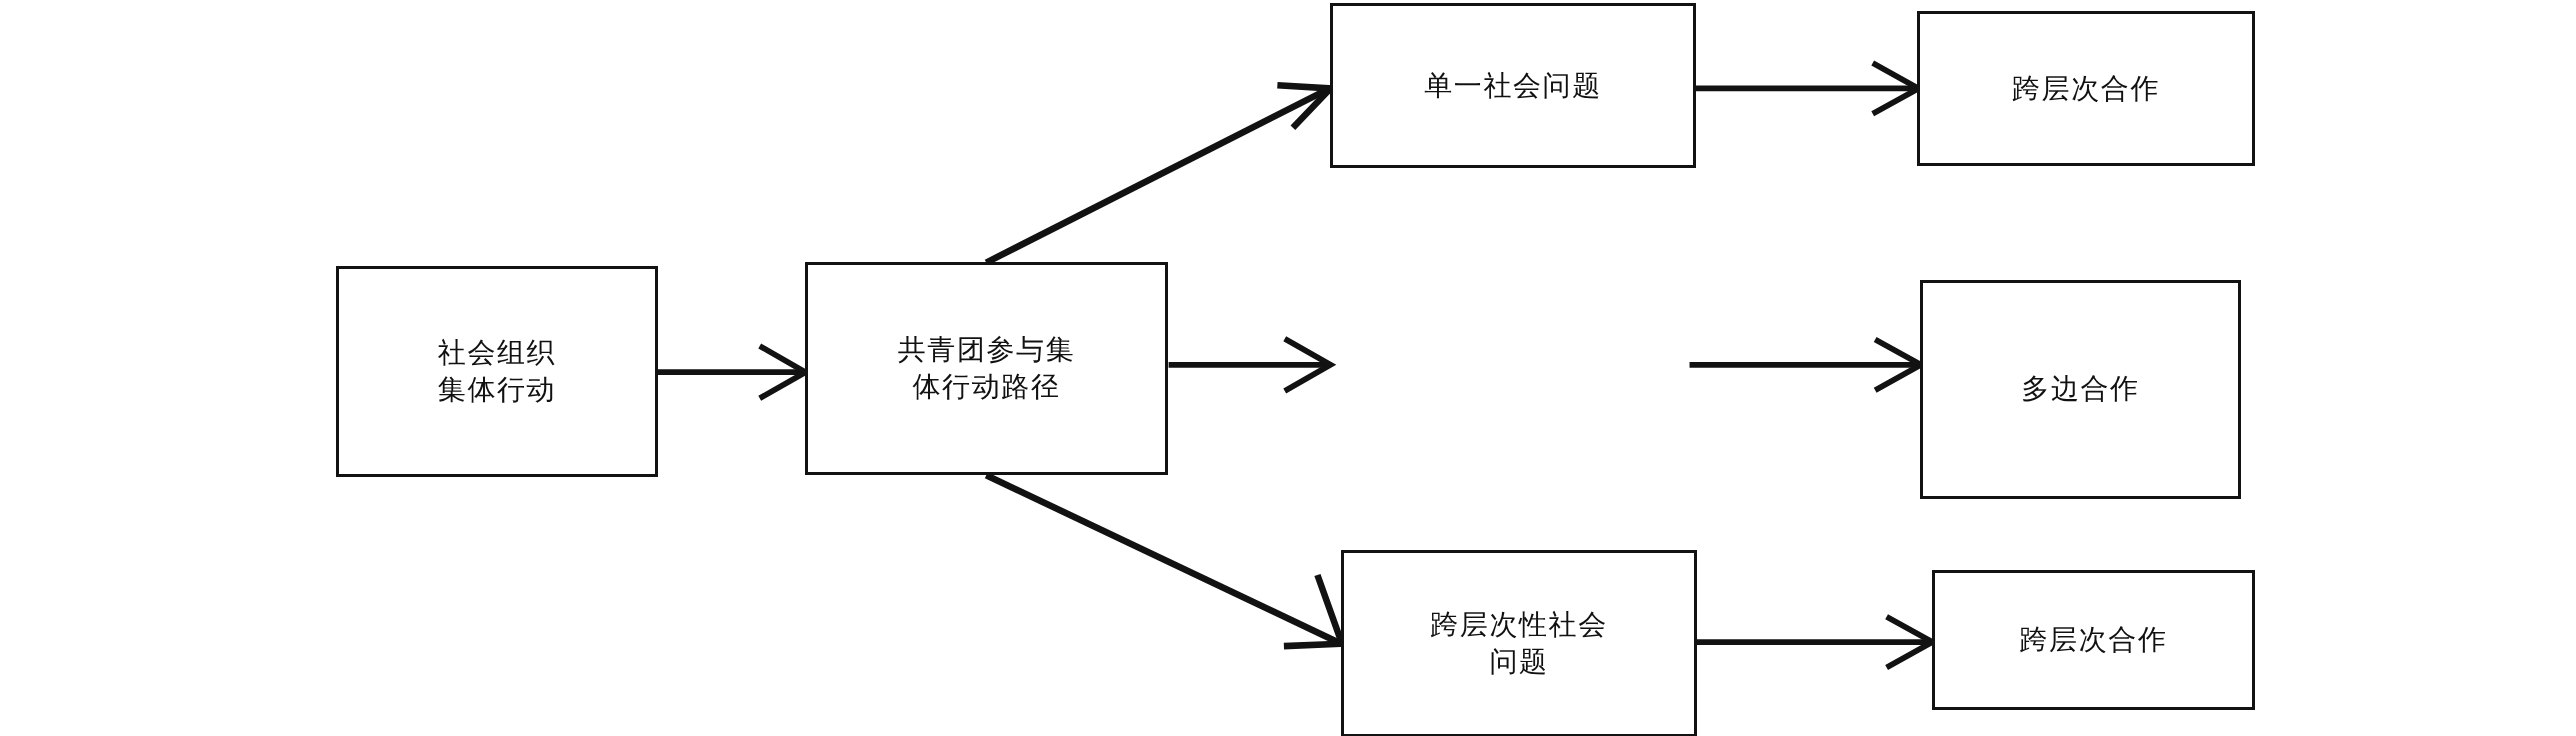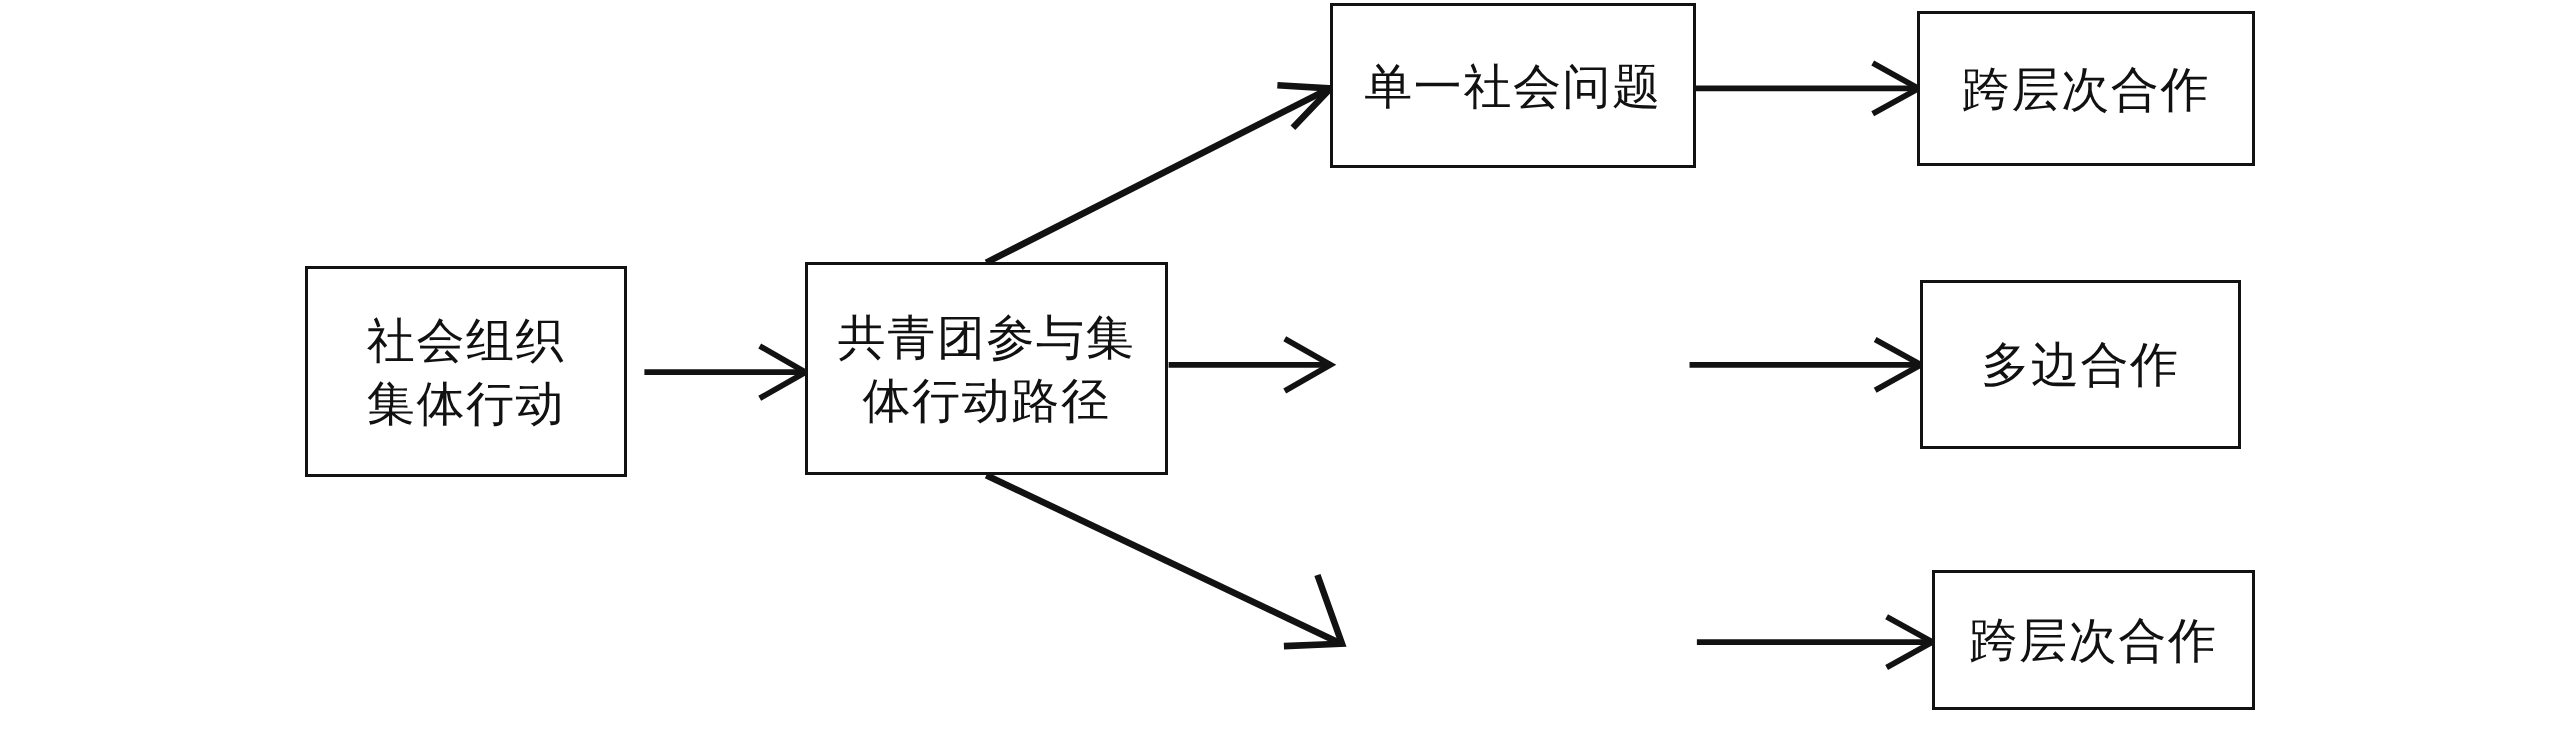--- a/index.html
+++ b/index.html
@@ -30,39 +30,39 @@
     position: absolute;
     box-sizing: border-box;
     border: 3.3px solid #121212;
     background: #ffffff;
     display: flex;
     align-items: center;
     justify-content: center;
     text-align: center;
     color: #111111;
     font-family: "DejaVu Serif", "Liberation Serif", serif;
-    font-size: 48px;
+    font-size: 28px;
     line-height: 1.30;
     letter-spacing: 1.6px;
     white-space: pre-line;
     z-index: 2;
   }
   .node .node-label {
     display: block;
     white-space: pre-line;
     padding: 0 4.9px;
   }
 
   
-  #node-social-org-collective-action { left: 305px;  top: 266px; width: 322px; height: 211px; }
+  #node-social-org-collective-action { left: 336px;  top: 266px; width: 322px; height: 211px; }
   #node-league-participation-path    { left: 805px;  top: 262px; width: 363px; height: 213px; }
   #node-single-social-problem        { left: 1330px; top: 3.3px;   width: 366px; height: 165px; }
   #node-bilateral-cooperation        { left: 1917px; top: 11.4px;  width: 338px; height: 155px; }
   #node-composite-social-problem     { left: 1330px; top: 280px; width: 360px; height: 169px; }
-  #node-multilateral-cooperation     { left: 1920px; top: 280px; width: 321px; height: 169px; align-items: center; }
+  #node-multilateral-cooperation     { left: 1920px; top: 280px; width: 321px; height: 219px; align-items: center; }
   #node-cross-level-social-problem   { left: 1341px; top: 550px; width: 356px; height: 187px; }
   #node-cross-level-cooperation      { left: 1932px; top: 570px; width: 323px; height: 140px; }
 </style>
 </head>
 <body>
 
 <div id="canvas">
 
   <svg id="edge-layer" viewBox="0 0 3150 901" width="2576" height="737" xmlns="http://www.w3.org/2000/svg">
 
@@ -118,19 +118,23 @@
 
   <div class="node" id="node-bilateral-cooperation">
     <span class="node-label">跨层次合作</span>
   </div>
 
 
   <div class="node" id="node-multilateral-cooperation">
     <span class="node-label">多边合作</span>
   </div>
 
+  <div class="node" id="node-cross-level-social-problem">
+    <span class="node-label">跨层次性社会
+问题</span>
+  </div>
 
   <div class="node" id="node-cross-level-cooperation">
     <span class="node-label">跨层次合作</span>
   </div>
 
 </div>
 
 
 </body></html>

